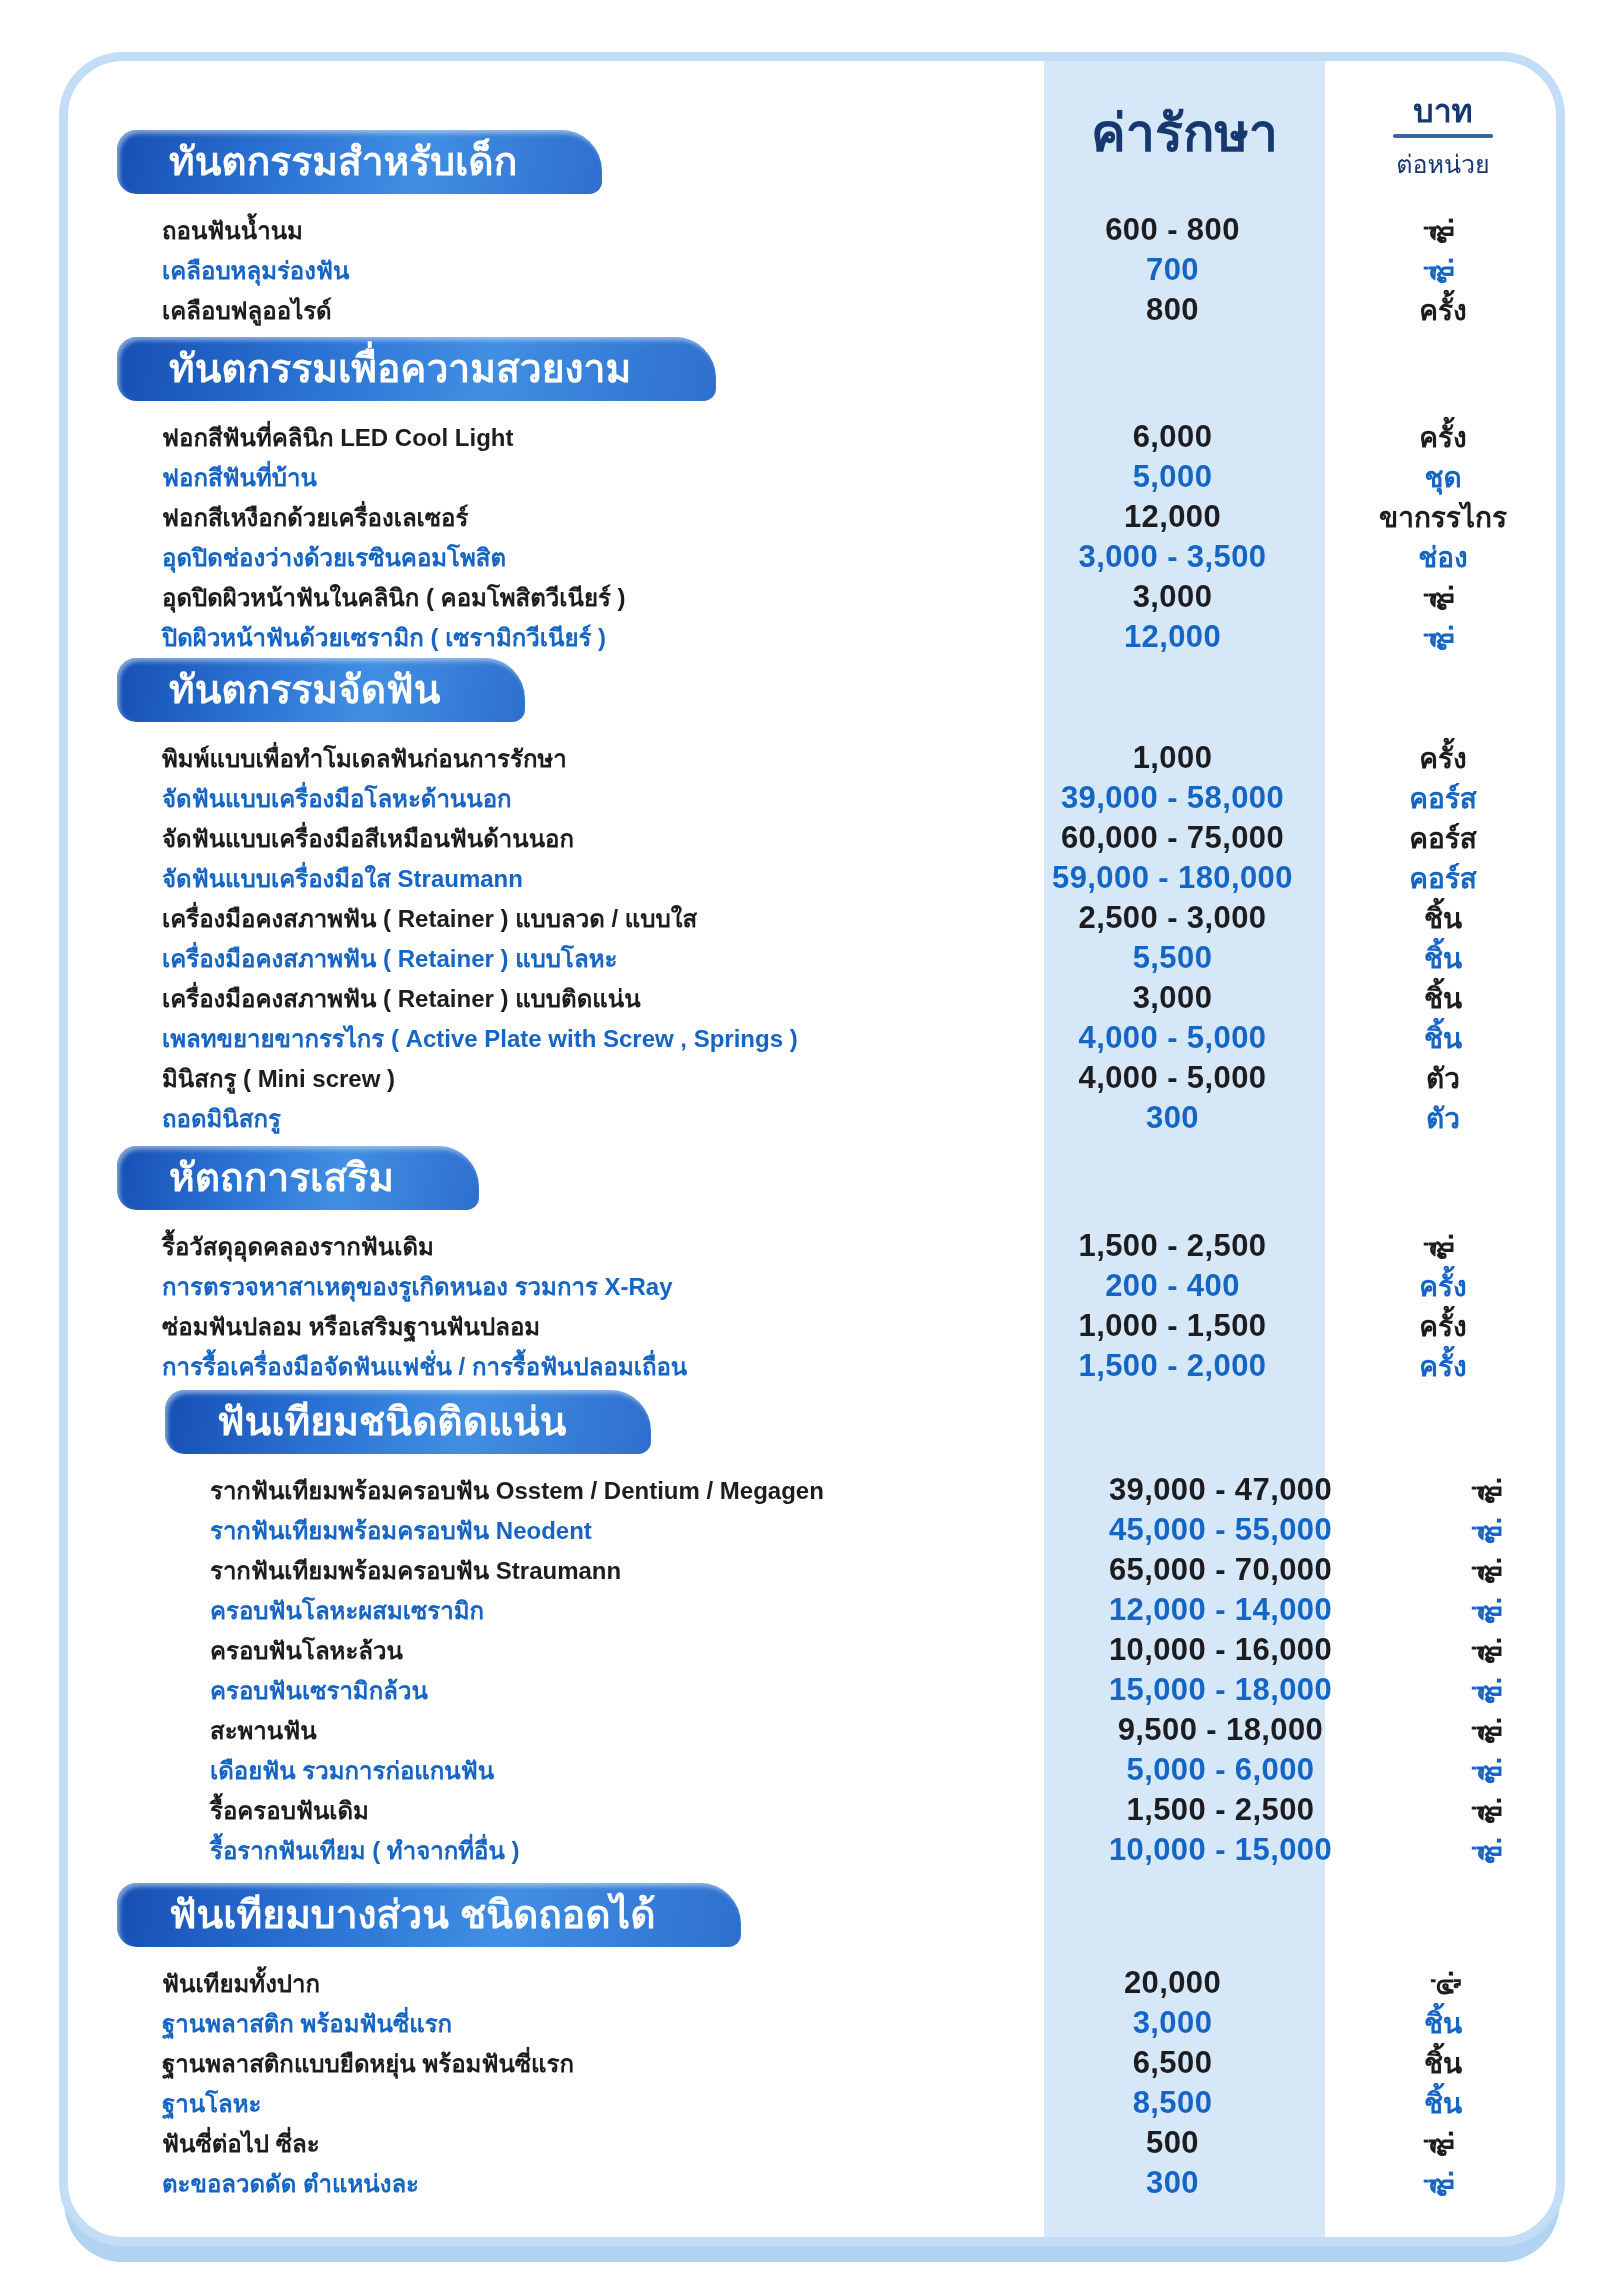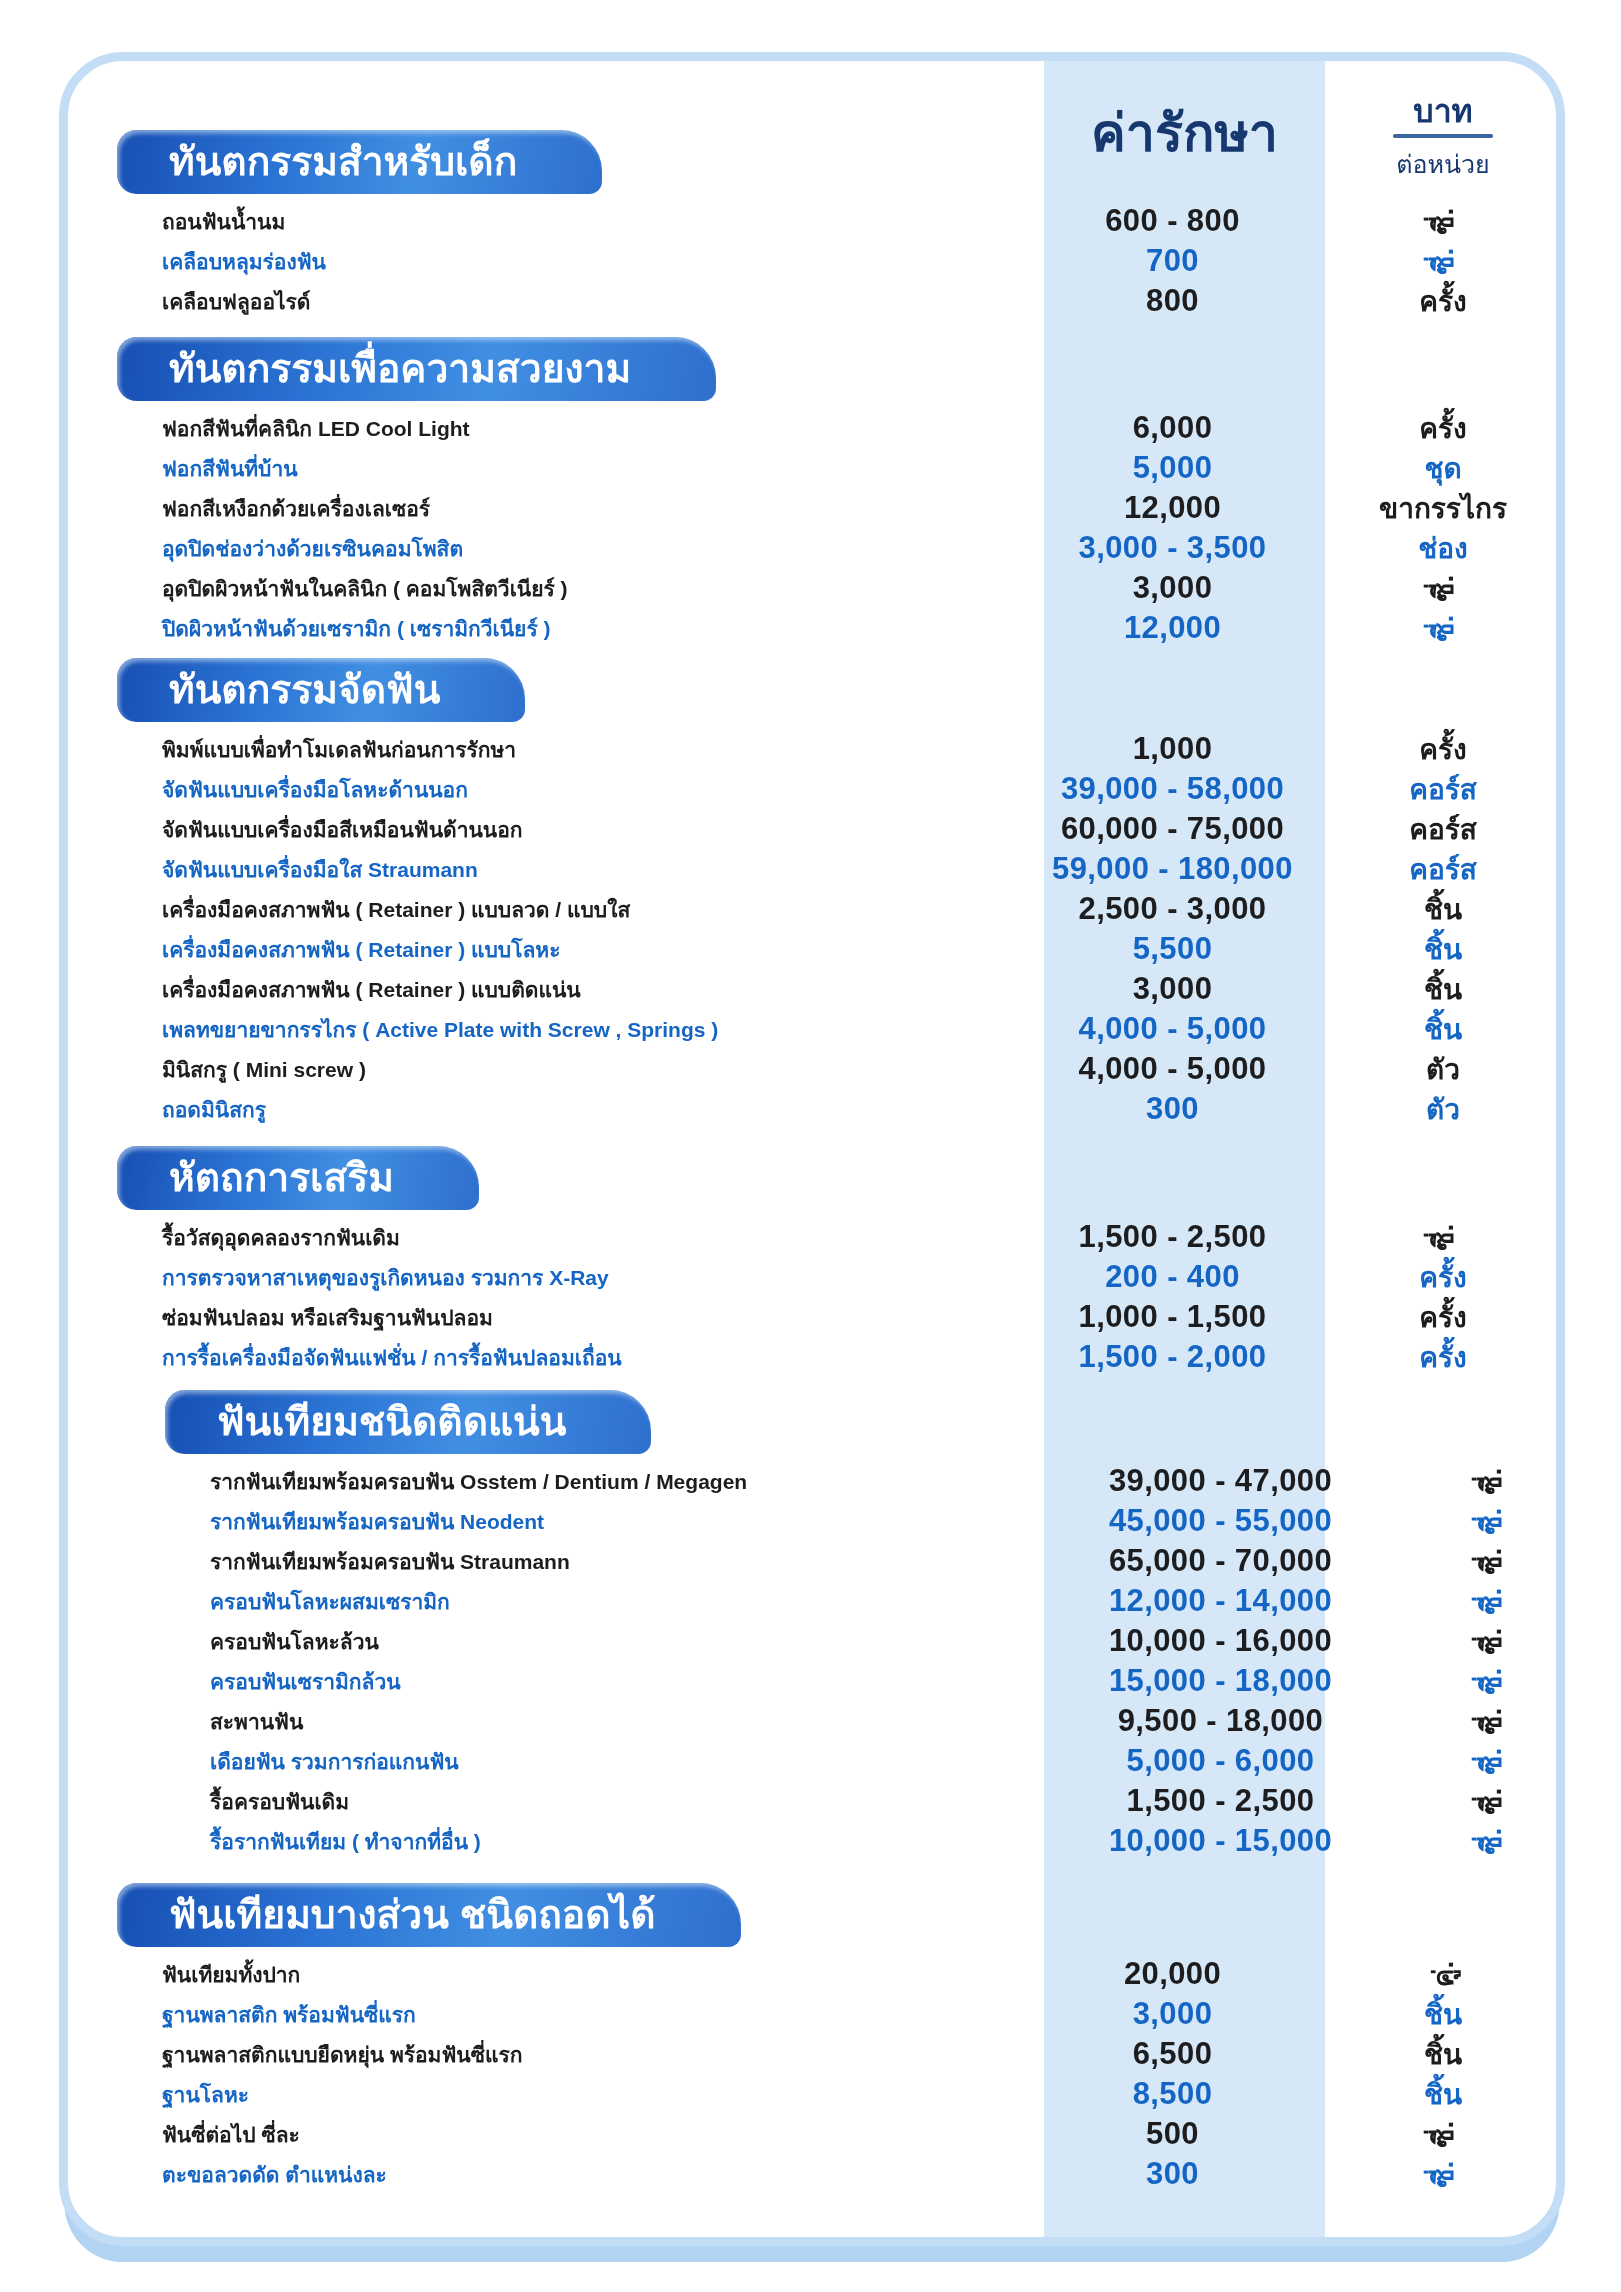--- a/index.html
+++ b/index.html
@@ -25,25 +25,25 @@
   .unit-head .b{font-size:32px;font-weight:700;line-height:1.0;}
   .unit-head .line{width:100px;height:3.6px;background:#3a679f;margin:7.2px auto 6.3px;border-radius:1.8px;}
   .unit-head .sub{font-size:25px;font-weight:400;}
   .section{position:absolute;left:0;width:100%;}
   .pill{
     margin-left:49px;width:fit-content;height:64px;line-height:64px;
     padding:0 85px 0 52px;border-radius:19.7px 41px 12.5px 19.7px;
     background:linear-gradient(100deg,#174fb4 0%,#2a72d3 32%,#418fe3 62%,#2e6fce 100%);
     box-shadow:inset 2.7px 3.6px 4.5px rgba(214,232,248,0.55);
     color:#ffffff;font-size:39px;font-weight:700;white-space:nowrap;
-    margin-bottom:7px;
+    margin-bottom:16px;
   }
   .row{position:relative;height:40px;font-weight:600;}
   .row .cell{position:absolute;top:0;height:100%;display:flex;align-items:center;}
-  .row .nm{left:94px;right:645px;font-size:21px;white-space:nowrap;}
+  .row .nm{left:94px;right:645px;font-size:24px;white-space:nowrap;}
   .row .pr{left:976px;width:257px;justify-content:center;font-size:31px;letter-spacing:0.4px;}
   .row .un{left:1272px;width:206px;justify-content:center;font-size:28px;}
   .row .un .rot{display:inline-block;transform:rotate(-90deg);}
   .row.c0{color:#1d1d1f;}
   .row.c1{color:#1565c5;}
 </style>
 </head>
 <body>
 
 <div class="card">

